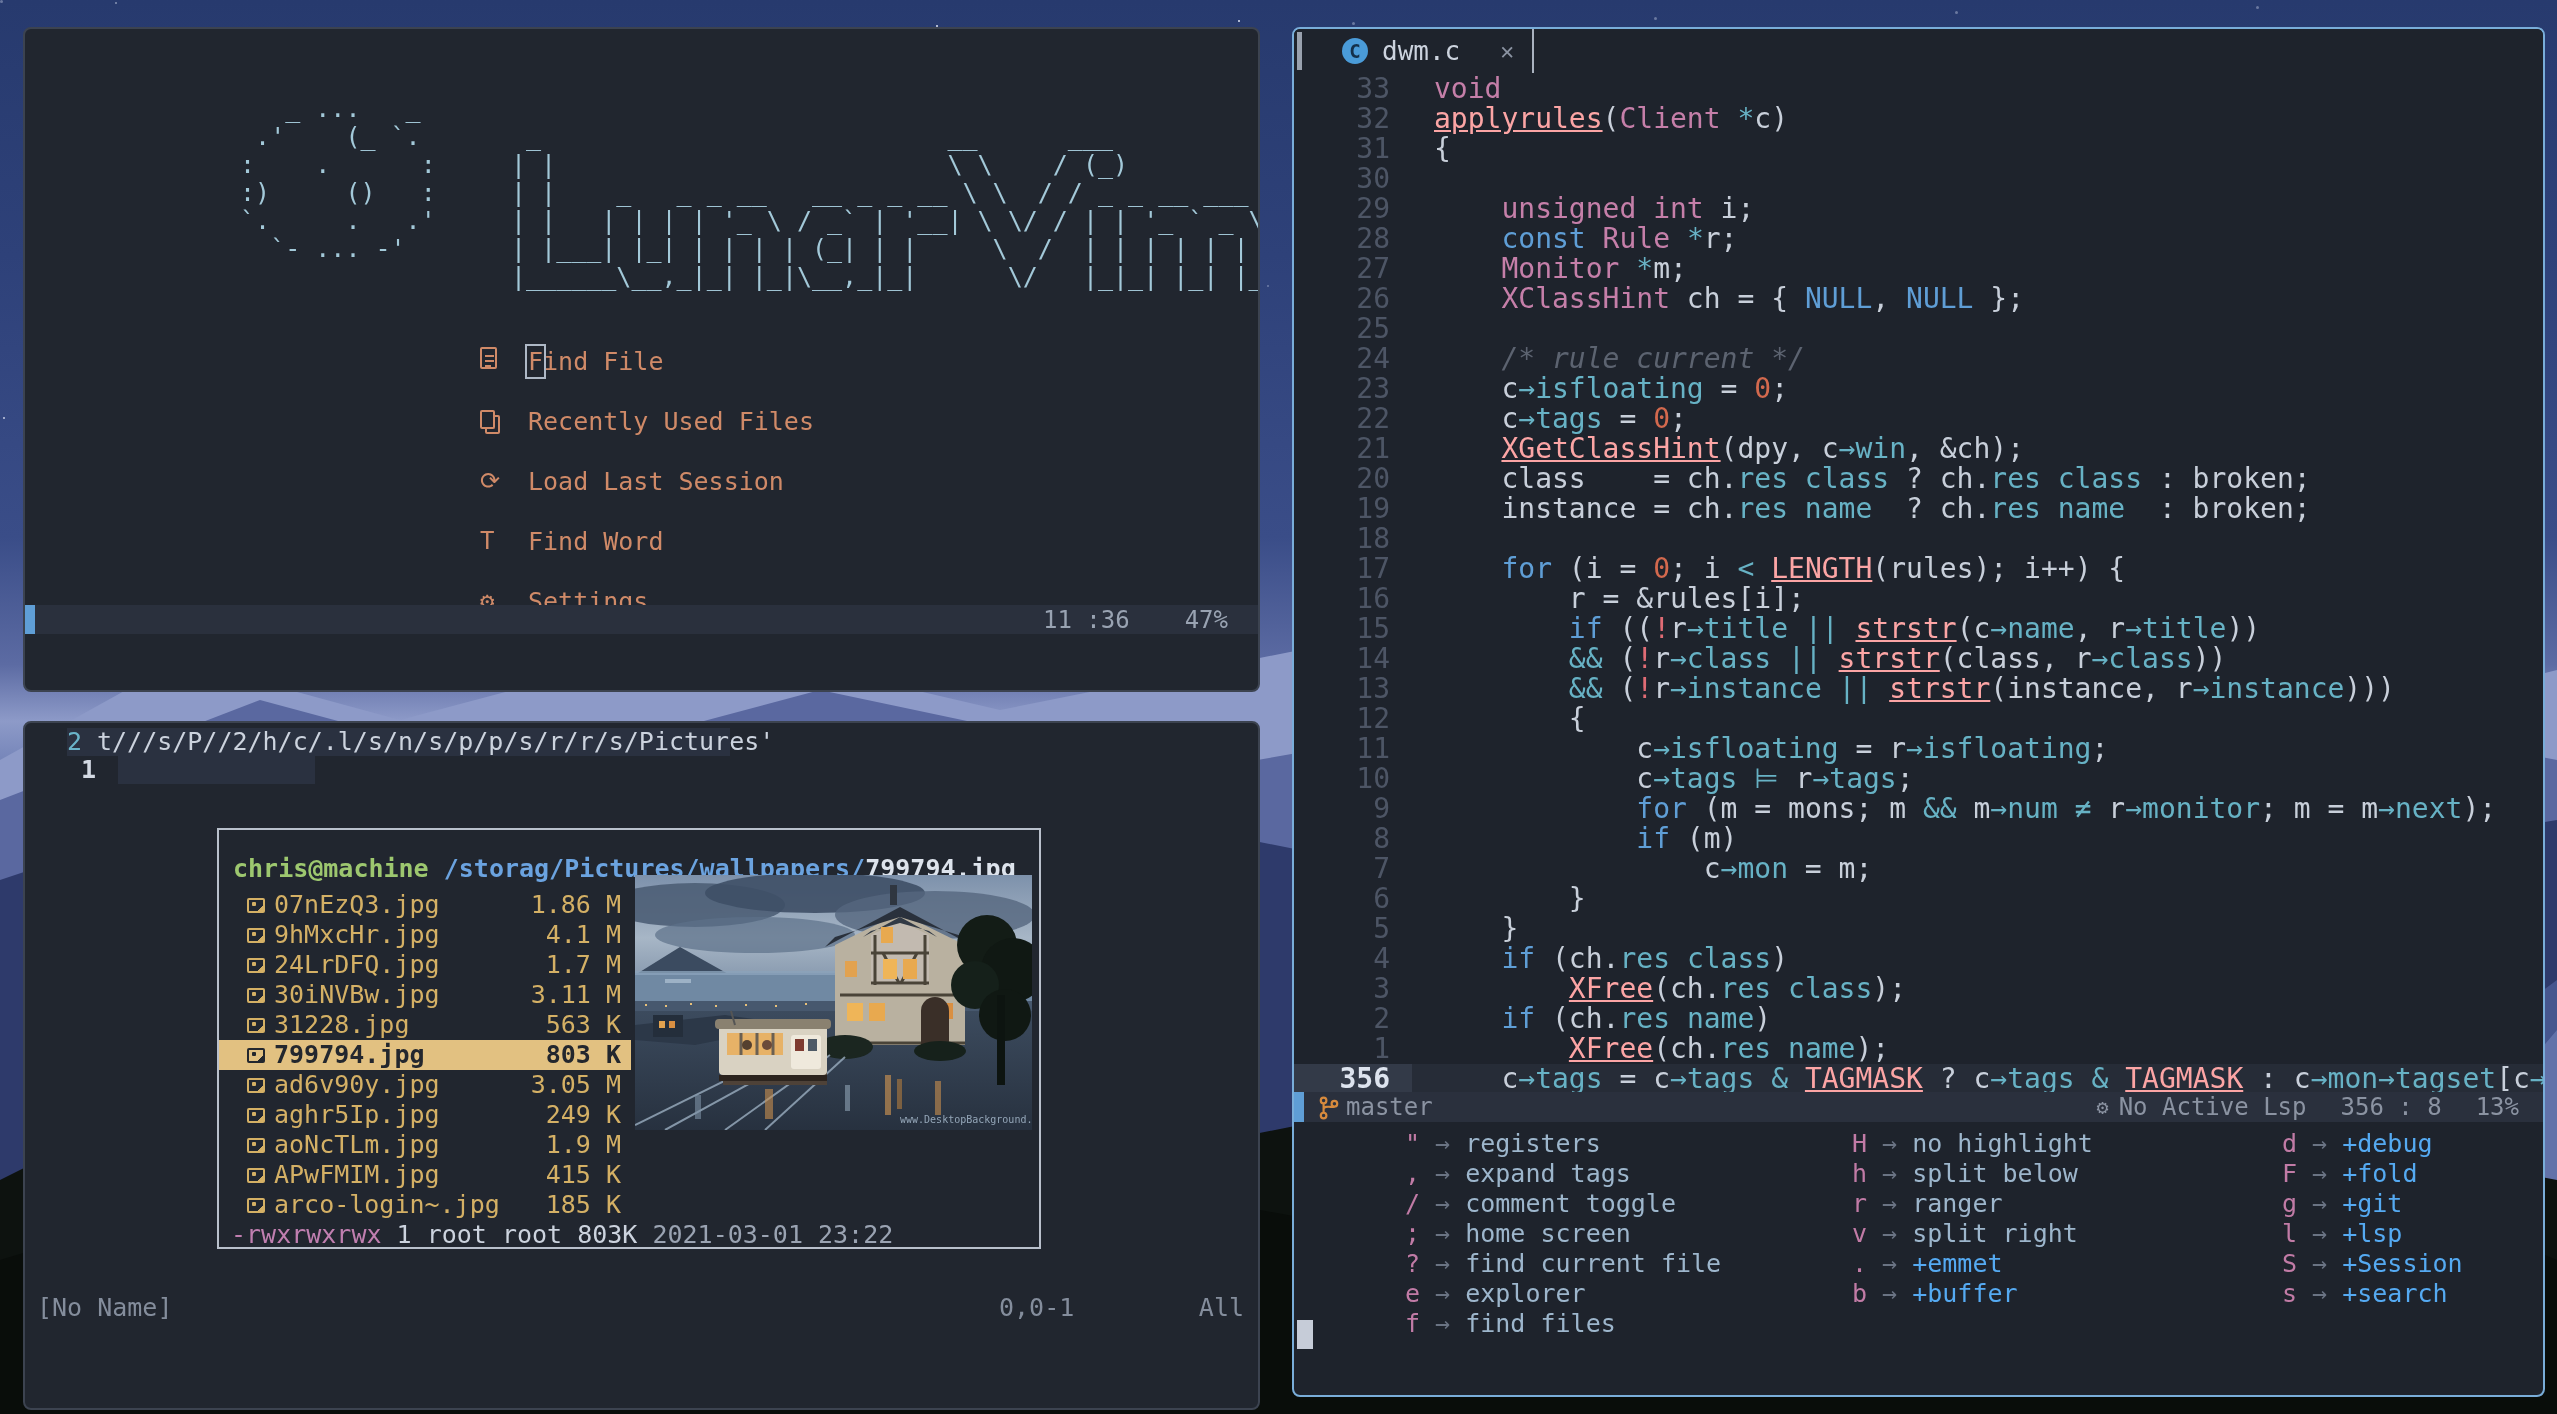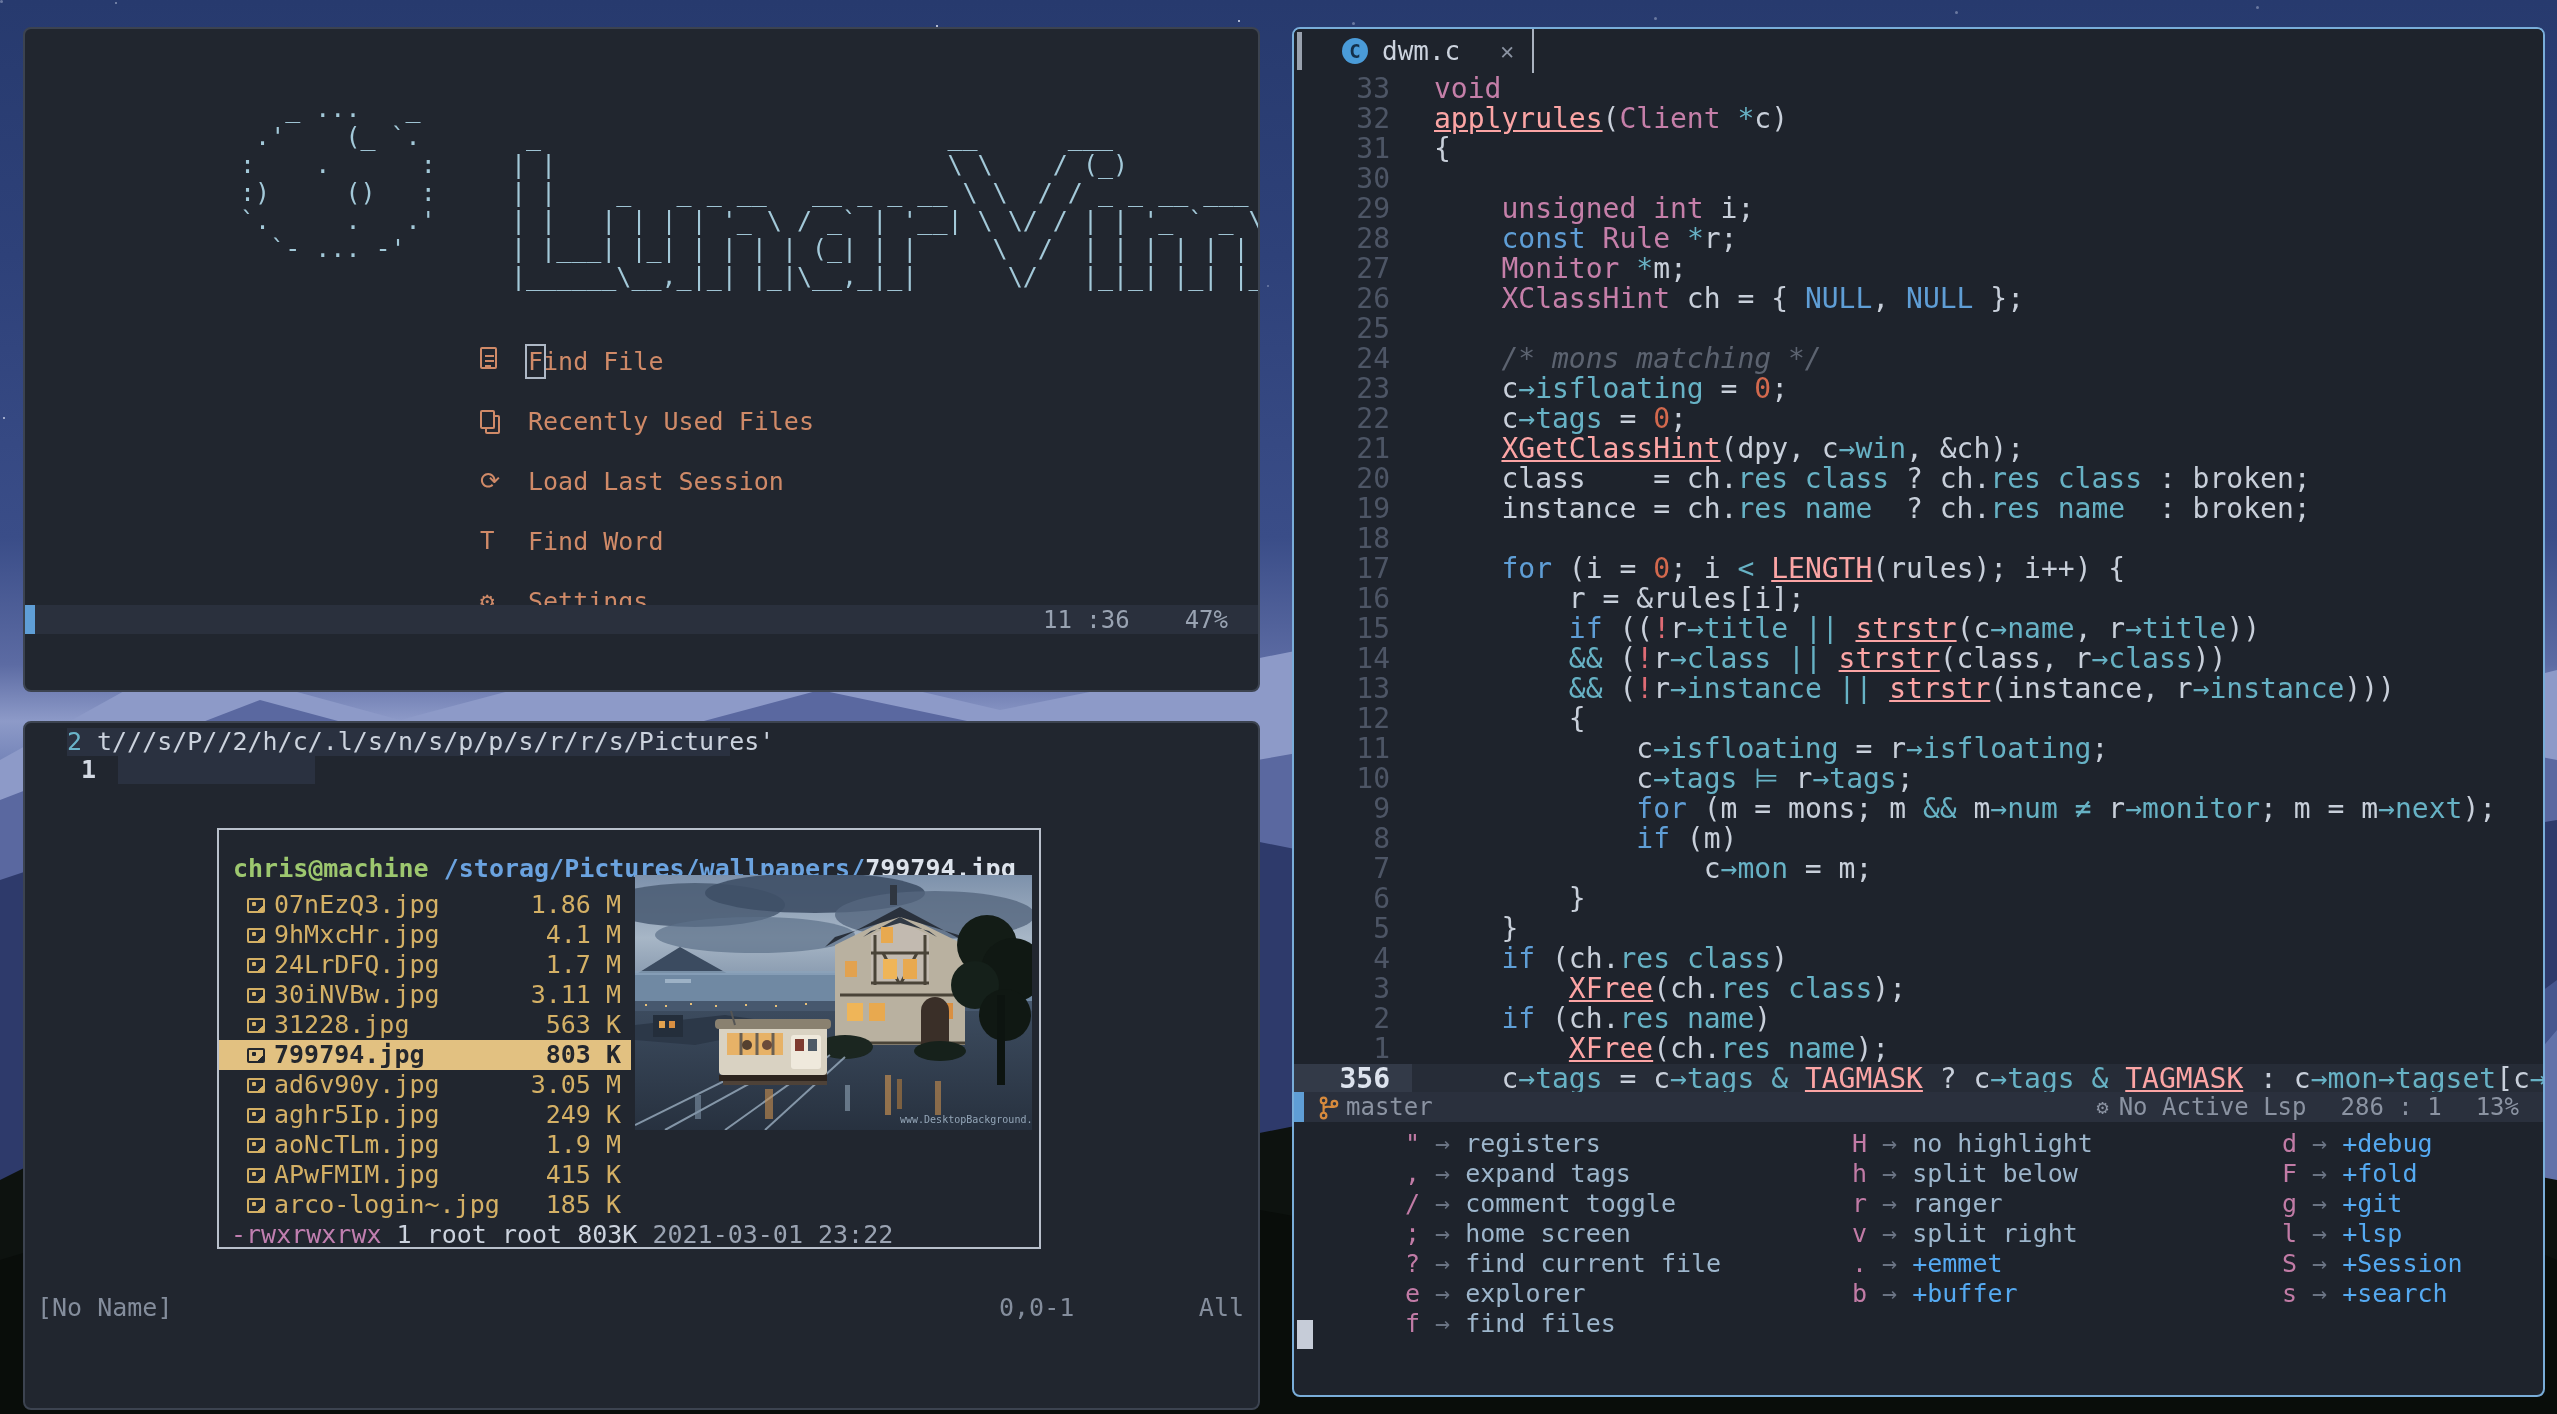--- a/index.html
+++ b/index.html
@@ -493,21 +493,21 @@
   <div class="code" id="code">
       <div class="crow"><span class="cnum">33</span><span class="ctext"><span class="s-p">void</span></span></div>
       <div class="crow"><span class="cnum">32</span><span class="ctext"><span class="s-y">applyrules</span><span>(</span><span class="s-p">Client</span><span> </span><span class="s-t">*</span><span>c)</span></span></div>
       <div class="crow"><span class="cnum">31</span><span class="ctext"><span>{</span></span></div>
       <div class="crow"><span class="cnum">30</span></div>
       <div class="crow"><span class="cnum">29</span><span class="ctext"><span>    </span><span class="s-p">unsigned</span><span> </span><span class="s-p">int</span><span> i;</span></span></div>
       <div class="crow"><span class="cnum">28</span><span class="ctext"><span>    </span><span class="s-b">const</span><span> </span><span class="s-p">Rule</span><span> </span><span class="s-t">*</span><span>r;</span></span></div>
       <div class="crow"><span class="cnum">27</span><span class="ctext"><span>    </span><span class="s-p">Monitor</span><span> </span><span class="s-t">*</span><span>m;</span></span></div>
       <div class="crow"><span class="cnum">26</span><span class="ctext"><span>    </span><span class="s-p">XClassHint</span><span> ch = { </span><span class="s-b">NULL</span><span>, </span><span class="s-b">NULL</span><span> };</span></span></div>
       <div class="crow"><span class="cnum">25</span><span class="ctext"></span></div>
-      <div class="crow"><span class="cnum">24</span><span class="ctext"><span>    </span><span class="s-c">/* mons matching */</span></span></div>
+      <div class="crow"><span class="cnum">24</span><span class="ctext"><span>    </span><span class="s-c">/* rule current */</span></span></div>
       <div class="crow"><span class="cnum">23</span><span class="ctext"><span>    c</span><span class="s-t">→isfloating</span><span> = </span><span class="s-n">0</span><span>;</span></span></div>
       <div class="crow"><span class="cnum">22</span><span class="ctext"><span>    c</span><span class="s-t">→tags</span><span> = </span><span class="s-n">0</span><span>;</span></span></div>
       <div class="crow"><span class="cnum">21</span><span class="ctext"><span>    </span><span class="s-y">XGetClassHint</span><span>(dpy, c</span><span class="s-t">→win</span><span>, &amp;ch);</span></span></div>
       <div class="crow"><span class="cnum">20</span><span class="ctext"><span>    class    = ch.</span><span class="s-t">res_class</span><span> ? ch.</span><span class="s-t">res_class</span><span> : broken;</span></span></div>
       <div class="crow"><span class="cnum">19</span><span class="ctext"><span>    instance = ch.</span><span class="s-t">res_name</span><span>  ? ch.</span><span class="s-t">res_name</span><span>  : broken;</span></span></div>
       <div class="crow"><span class="cnum">18</span><span class="ctext"></span></div>
       <div class="crow"><span class="cnum">17</span><span class="ctext"><span>    </span><span class="s-b">for</span><span> (i = </span><span class="s-n">0</span><span>; i </span><span class="s-t">&lt;</span><span> </span><span class="s-y">LENGTH</span><span>(rules); i++) {</span></span></div>
       <div class="crow"><span class="cnum">16</span><span class="ctext"><span>        r = &amp;rules[i];</span></span></div>
       <div class="crow"><span class="cnum">15</span><span class="ctext"><span>        </span><span class="s-b">if</span><span> ((</span><span class="s-r">!</span><span>r</span><span class="s-t">→title</span><span> </span><span class="s-t">||</span><span> </span><span class="s-y">strstr</span><span>(c</span><span class="s-t">→name</span><span>, r</span><span class="s-t">→title</span><span>))</span></span></div>
       <div class="crow"><span class="cnum">14</span><span class="ctext"><span>        </span><span class="s-t">&amp;&amp;</span><span> (</span><span class="s-r">!</span><span>r</span><span class="s-t">→class</span><span> </span><span class="s-t">||</span><span> </span><span class="s-y">strstr</span><span>(class, r</span><span class="s-t">→class</span><span>))</span></span></div>
@@ -534,21 +534,21 @@
         <circle cx="7" cy="5" r="2.6"></circle>
           <circle cx="7" cy="19" r="2.6"></circle>
           <circle cx="17" cy="8" r="2.6"></circle>
         <path d="M7 8 v8 M7 13 c0,-4 10,-1 10,-2.5"></path>
       </g>
     </svg>
     <span class="branch-name">master</span>
     <div class="ed-right">
       <span class="gear">⚙</span>
       <span style="margin-left:-24px;">No Active Lsp</span>
-      <span>286 : 1</span>
+      <span>356 : 8</span>
       <span>13%</span>
     </div>
   </div>
 
   <div class="whichkey" id="whichkey">
       <div class="wk-col" style="left: 111px;"><div class="wk-row"><span class="wk-key">"</span><span class="wk-arr"> → </span><span class="wk-desc">registers</span></div><div class="wk-row"><span class="wk-key">,</span><span class="wk-arr"> → </span><span class="wk-desc">expand tags</span></div><div class="wk-row"><span class="wk-key">/</span><span class="wk-arr"> → </span><span class="wk-desc">comment toggle</span></div><div class="wk-row"><span class="wk-key">;</span><span class="wk-arr"> → </span><span class="wk-desc">home screen</span></div><div class="wk-row"><span class="wk-key">?</span><span class="wk-arr"> → </span><span class="wk-desc">find current file</span></div><div class="wk-row"><span class="wk-key">e</span><span class="wk-arr"> → </span><span class="wk-desc">explorer</span></div><div class="wk-row"><span class="wk-key">f</span><span class="wk-arr"> → </span><span class="wk-desc">find files</span></div></div>
       <div class="wk-col" style="left: 558px;"><div class="wk-row"><span class="wk-key">H</span><span class="wk-arr"> → </span><span class="wk-desc">no highlight</span></div><div class="wk-row"><span class="wk-key">h</span><span class="wk-arr"> → </span><span class="wk-desc">split below</span></div><div class="wk-row"><span class="wk-key">r</span><span class="wk-arr"> → </span><span class="wk-desc">ranger</span></div><div class="wk-row"><span class="wk-key">v</span><span class="wk-arr"> → </span><span class="wk-desc">split right</span></div><div class="wk-row"><span class="wk-key">.</span><span class="wk-arr"> → </span><span class="wk-group">+emmet</span></div><div class="wk-row"><span class="wk-key">b</span><span class="wk-arr"> → </span><span class="wk-group">+buffer</span></div></div>
       <div class="wk-col" style="left: 988px;"><div class="wk-row"><span class="wk-key">d</span><span class="wk-arr"> → </span><span class="wk-group">+debug</span></div><div class="wk-row"><span class="wk-key">F</span><span class="wk-arr"> → </span><span class="wk-group">+fold</span></div><div class="wk-row"><span class="wk-key">g</span><span class="wk-arr"> → </span><span class="wk-group">+git</span></div><div class="wk-row"><span class="wk-key">l</span><span class="wk-arr"> → </span><span class="wk-group">+lsp</span></div><div class="wk-row"><span class="wk-key">S</span><span class="wk-arr"> → </span><span class="wk-group">+Session</span></div><div class="wk-row"><span class="wk-key">s</span><span class="wk-arr"> → </span><span class="wk-group">+search</span></div></div>
     </div>
   <div class="term-cursor"></div>

